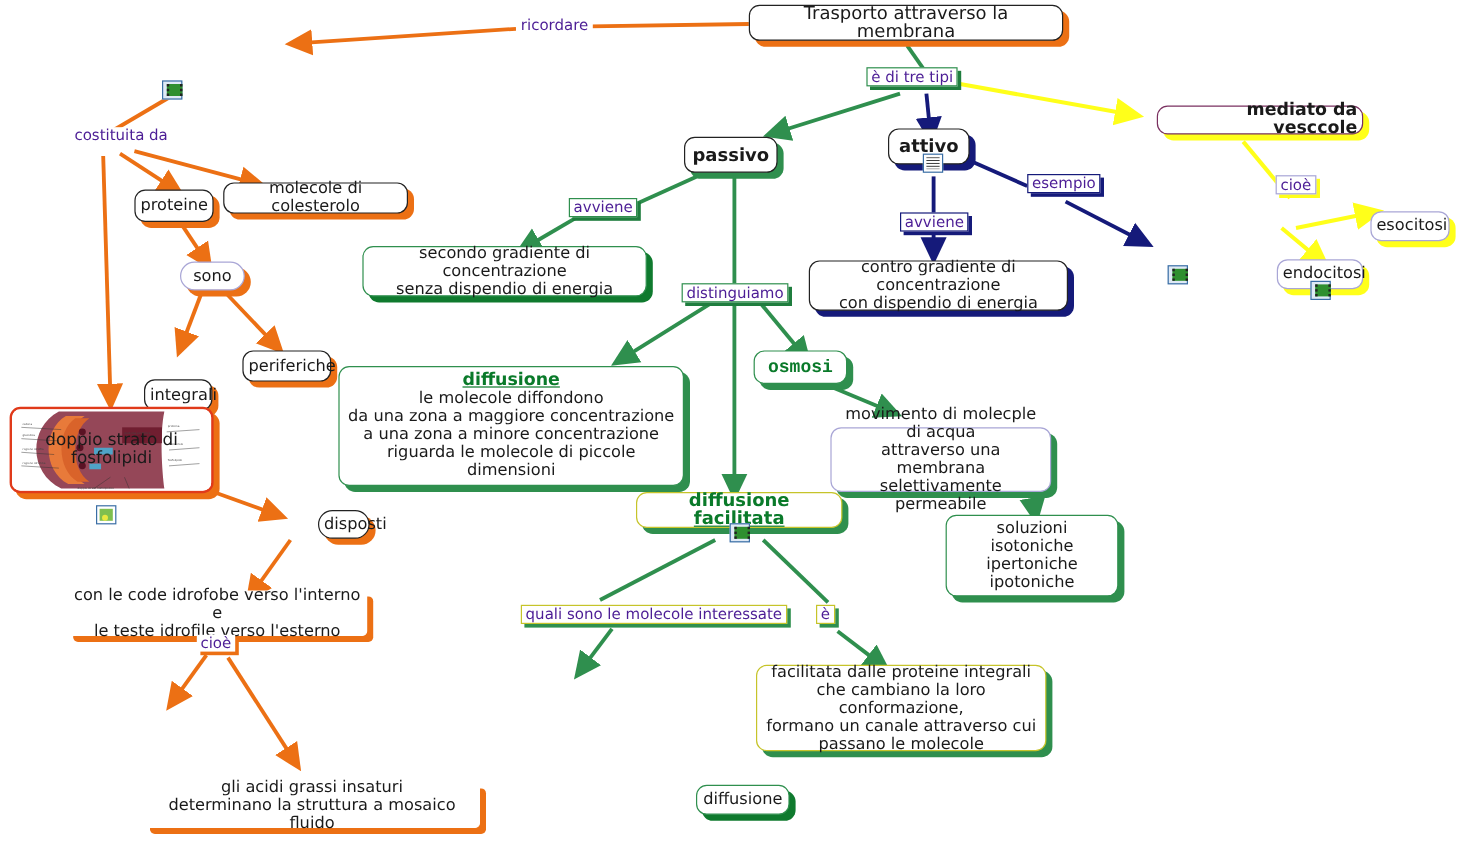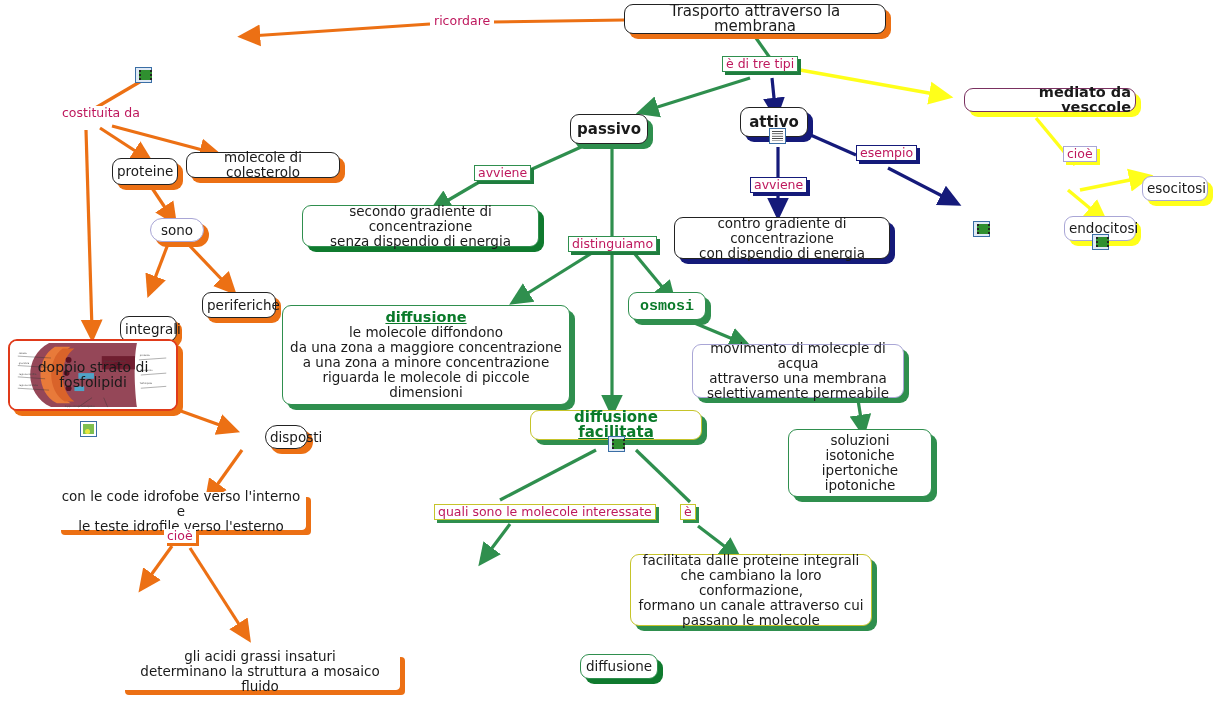--- a/index.html
+++ b/index.html
@@ -29,21 +29,21 @@
   .bd-olive{border:1.4px solid #c6c42a;}
   .bd-purp{border:1.4px solid #7a3060;}
   .bd-none{border:1.4px solid #ffffff;}
 
   .b{font-weight:bold;}
   .green-t{color:#0a7a2a;}
   .u{text-decoration:underline;}
 
   
   .lab{position:absolute;background:#fff;font-size:12.5px;line-height:14px;
-       padding:0px 3px;white-space:nowrap;color:#be185d;z-index:7;}
+       padding:0px 3px;white-space:nowrap;color:#4c1d95;z-index:7;}
   .lab.plain{background:#fff;border:none;padding:0 4px;}
   .lab.gr{border:1px solid #2f8f4e;box-shadow:3px 3px 0 0 #1f7d3e;}
   .lab.nv{border:1px solid #151a7a;box-shadow:3px 3px 0 0 #151a7a;}
   .lab.ye{border:1px solid #a9a6d6;box-shadow:3px 3px 0 0 #ffff1a;}
   .lab.ol{border:1px solid #c6c42a;box-shadow:3px 3px 0 0 #2f8f4e;}
   .lab.orsh{border:none;box-shadow:3px 3px 0 0 #ec7014;background:#fff;}
 
   
   .icn{position:absolute;width:17px;height:16px;z-index:9;
        border:1px solid #3a6ea5;background:#dfe9f5;box-sizing:border-box;}
@@ -290,21 +290,21 @@
     <span>da una zona a maggiore concentrazione</span><br>
     <span>a una zona a minore concentrazione</span><br>
     <span>riguarda le molecole di piccole dimensioni</span>
   </span>
 </div>
 
 <div class="node bd-green sh-gr" style="left:628px;top:292px;width:78px;height:28px;">
   <span class="txt b green-t" style="font-size:15px;font-family:Liberation Mono, monospace;">osmosi</span>
 </div>
 
-<div class="node bd-lav sh-gr" style="left:692px;top:344px;width:212px;height:54px;">
+<div class="node bd-lav sh-gr" style="left:692px;top:356px;width:184px;height:54px;">
   <span class="txt">
     <span>movimento di molecple di acqua</span><br>
     <span>attraverso una membrana</span><br>
     <span>selettivamente permeabile</span>
   </span>
 </div>
 
 <div class="node bd-green sh-gr" style="left:788px;top:429px;width:144px;height:68px;">
   <span class="txt">
     <span>soluzioni</span><br>

